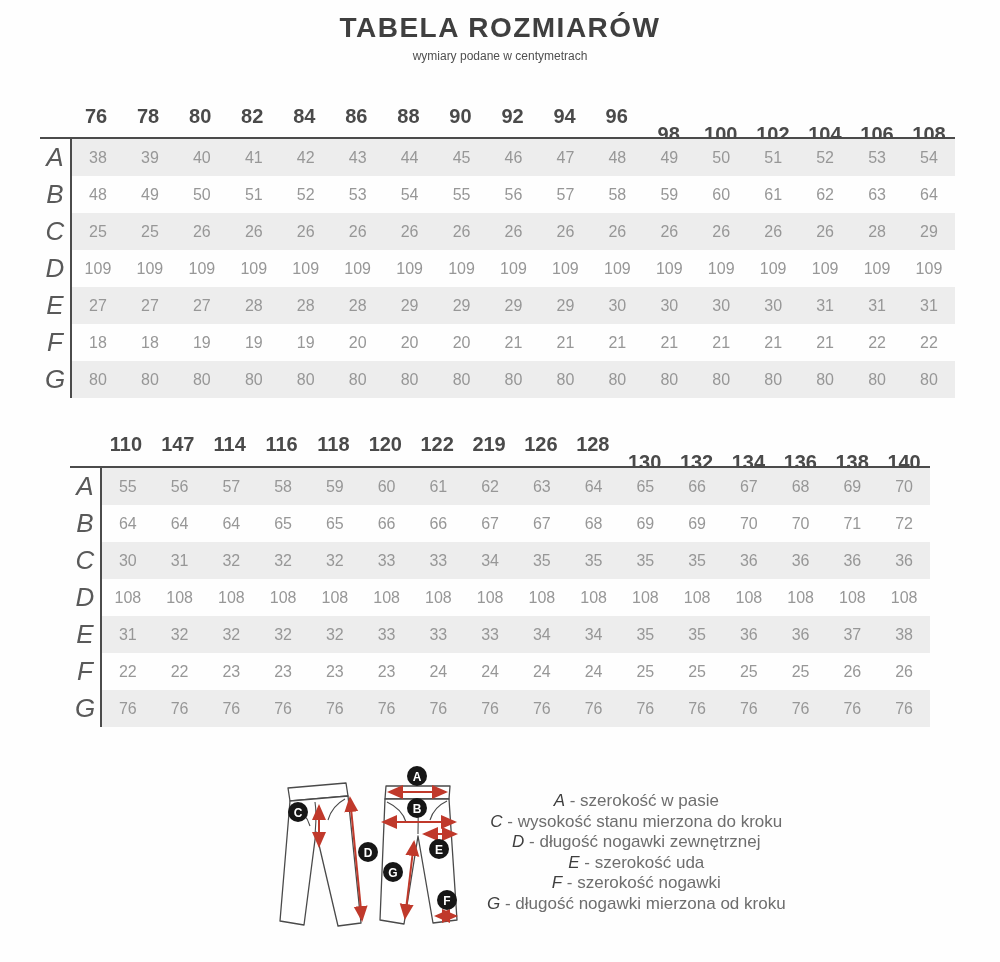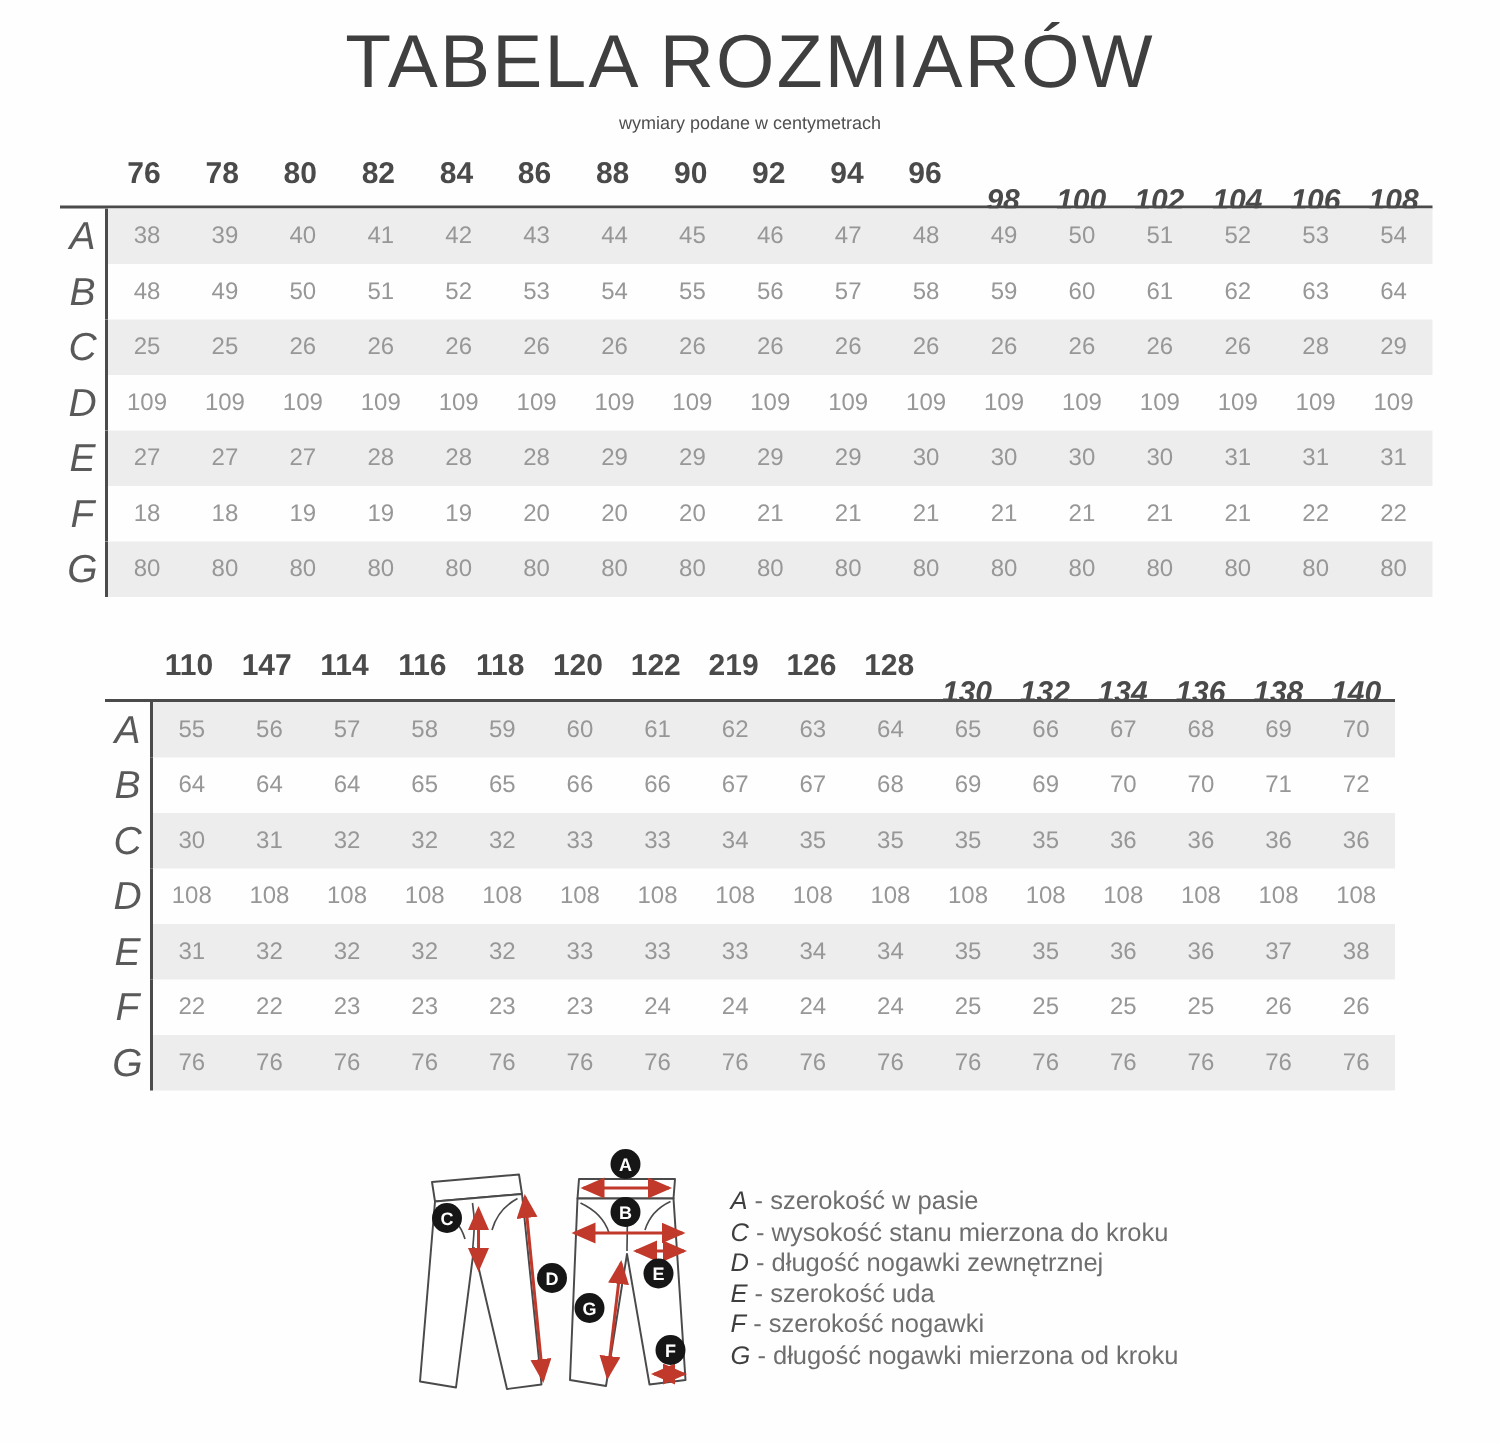--- a/index.html
+++ b/index.html
@@ -3,47 +3,47 @@
 <meta charset="utf-8">
 <style>
   html,body{margin:0;padding:0;background:#ffffff;}
   .page{
     position:relative;width:1000px;height:962px;background:#fefefe;overflow:hidden;
     font-family:"Liberation Sans", sans-serif;color:#444;
   }
   
   .hdr{position:absolute;top:12px;left:0;width:1000px;text-align:center;}
   .title{
-    font-size:50px;font-weight:400;letter-spacing:1.5px;color:#3f3f3f;
+    font-size:28px;font-weight:700;letter-spacing:1.5px;color:#3f3f3f;
     font-family:"Liberation Sans", sans-serif;
   }
   .subtitle{margin-top:5px;font-size:12px;color:#4f4f4f;}
   
   .size-table{position:absolute;}
   .t1{left:40px;top:96px;width:915px;}
   .t2{left:70px;top:423px;width:860px;}
   .thead{display:flex;height:41px;align-items:center;}
   .t2 .thead{height:43px;}
   .corner{width:30px;flex:none;}
   .th{
     flex:1;text-align:center;font-size:20px;font-weight:bold;color:#4a4a4a;
   }
-  .th.it{font-style:italic;margin-top:36px;}
+  .th.it{margin-top:36px;}
   .tb{border-top:2px solid #4b4b4b;}
   .trow{display:flex;height:37px;}
   .rl{
     width:30px;flex:none;display:flex;align-items:center;justify-content:center;
     font-size:26px;font-style:italic;font-weight:300;color:#595959;
   }
-  .rd{flex:1;display:flex;align-items:center;border-left:2px solid #4b4b4b;justify-content:flex-end;}
+  .rd{flex:1;display:flex;align-items:center;border-left:2px solid #4b4b4b;}
   .rd.stripe{background:#ededed;}
   .td{flex:1;text-align:center;font-size:16px;color:#979797;}
   
   .diagram{position:absolute;left:266px;top:760px;}
-  .legend{position:absolute;left:487px;top:791px;}
+  .legend{position:absolute;left:487px;top:791px;text-align:center;}
   .lrow{font-size:17px;line-height:20.6px;color:#6e6e6e;white-space:nowrap;}
   .lletter{font-style:italic;color:#3e3e3e;}
   .pants{fill:#ffffff;stroke:#4a4a4a;stroke-width:1.3;stroke-linejoin:round;}
   .detail{fill:none;stroke:#4a4a4a;stroke-width:1.1;}
   .arrow{stroke:#c0392b;stroke-width:2;fill:none;}
   .lblc{fill:#161616;}
   .lblt{fill:#ffffff;font-size:12px;font-weight:bold;font-family:"Liberation Sans",sans-serif;text-anchor:middle;}
 </style>
 </head>
 <body>

